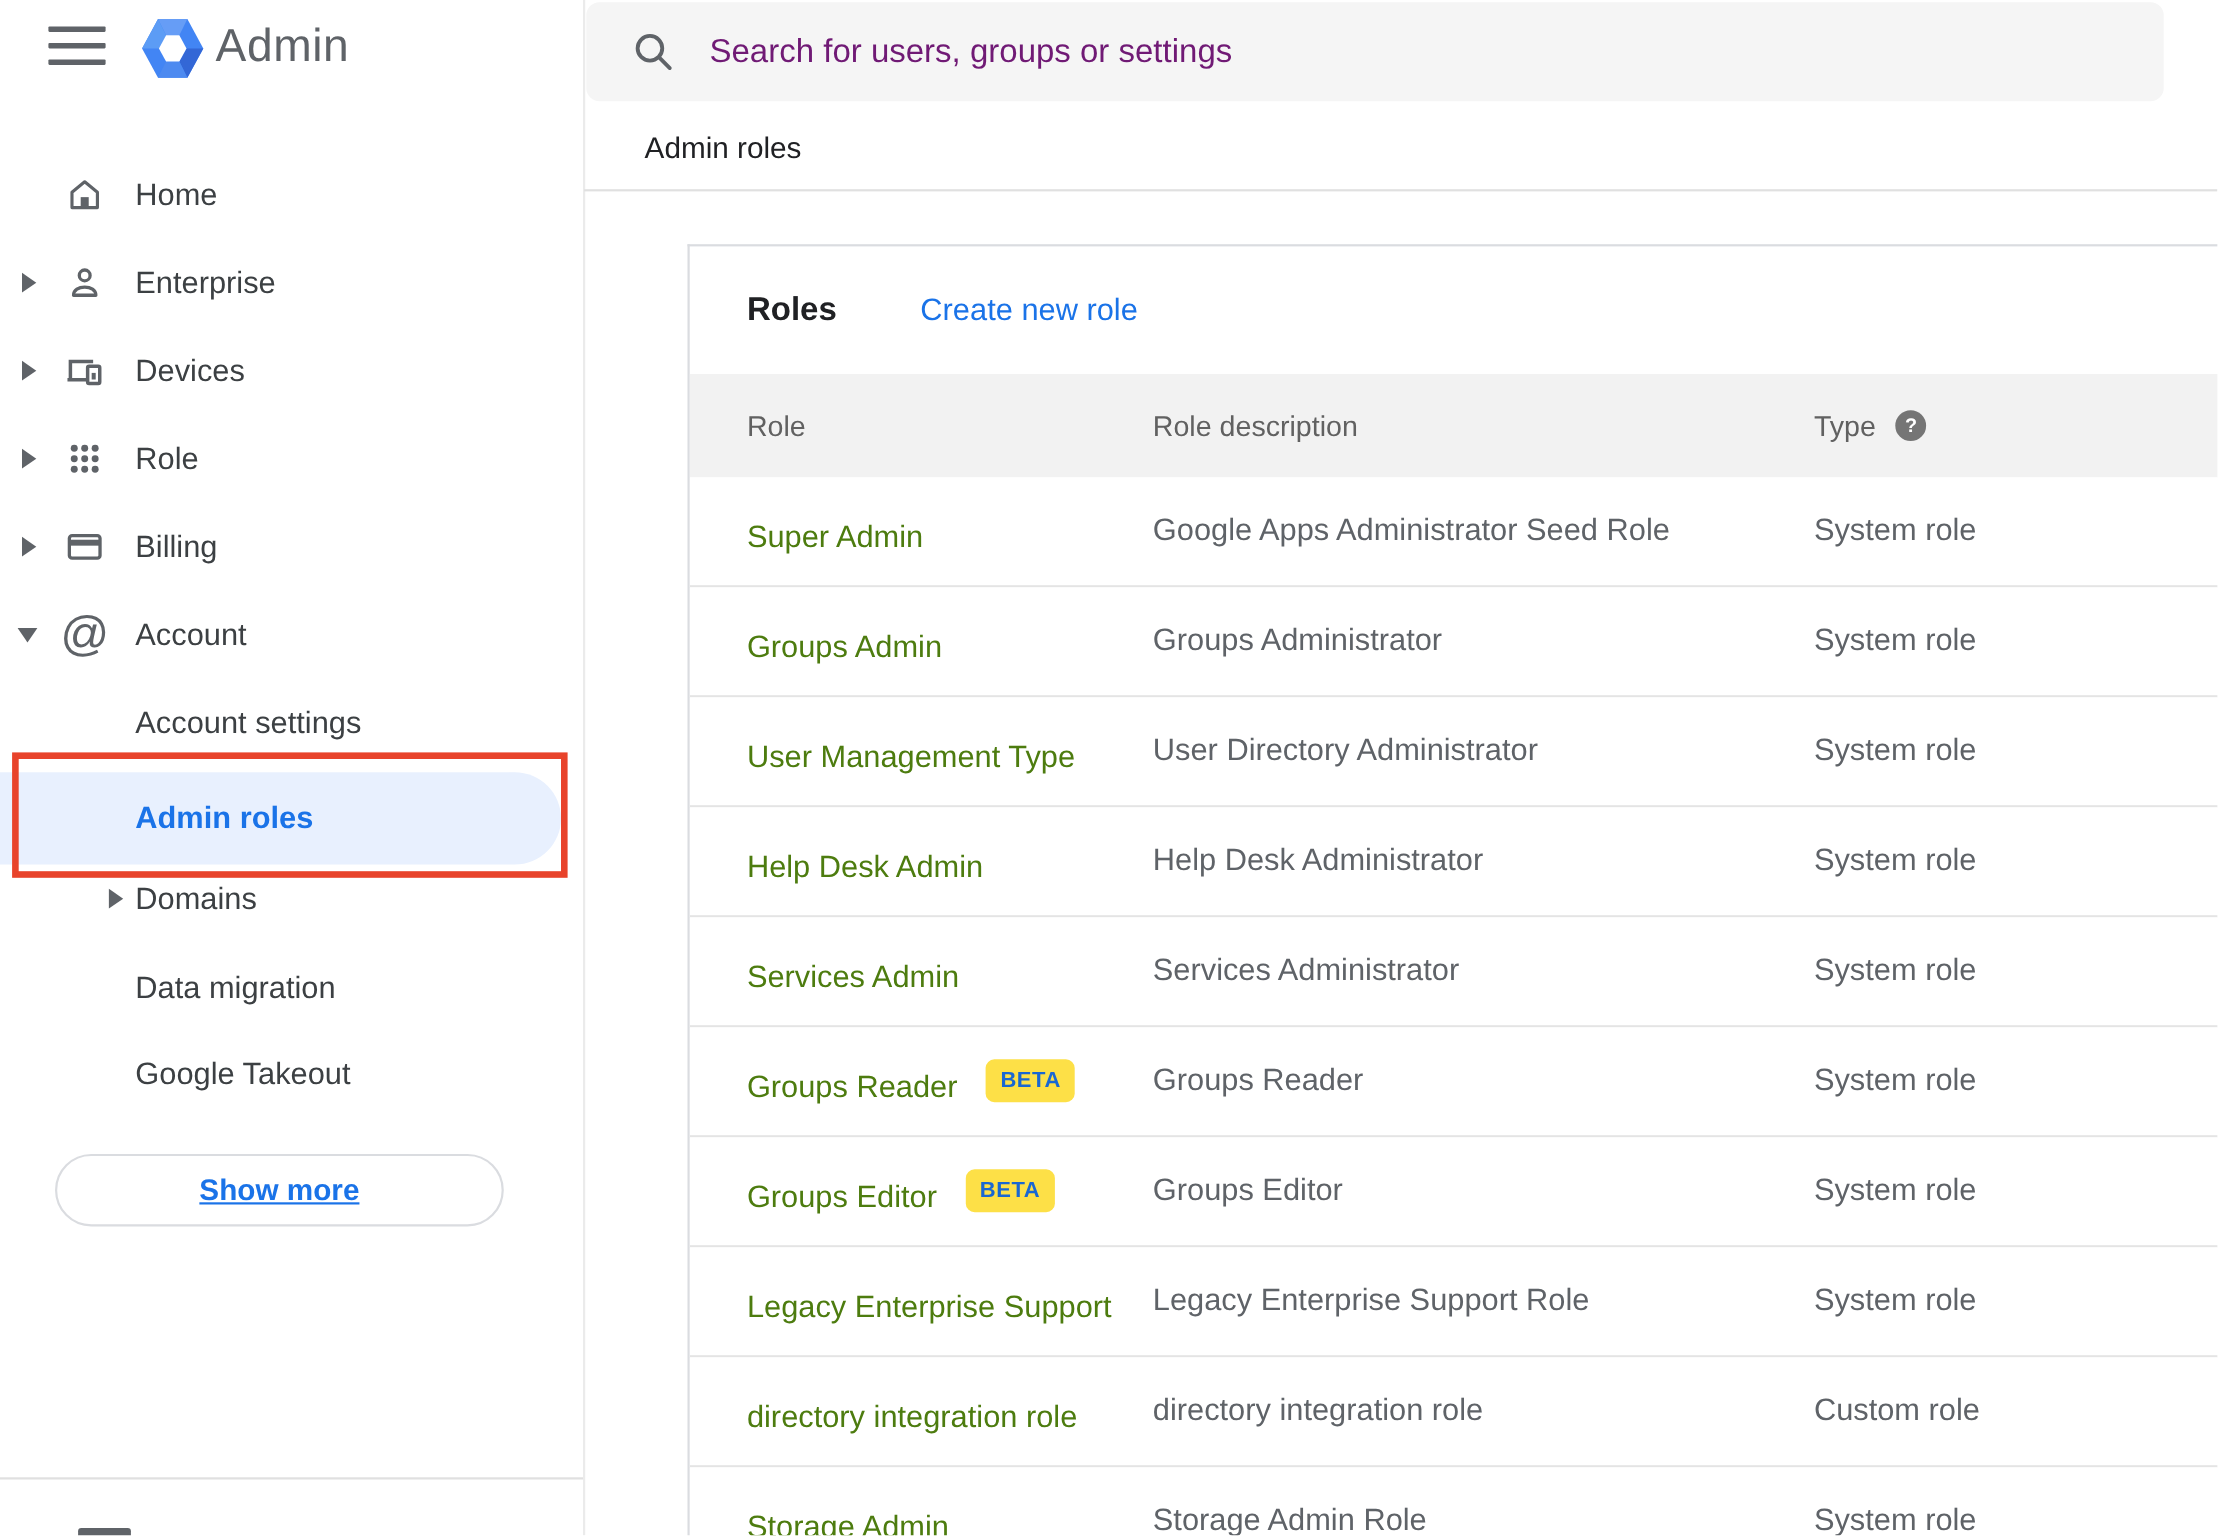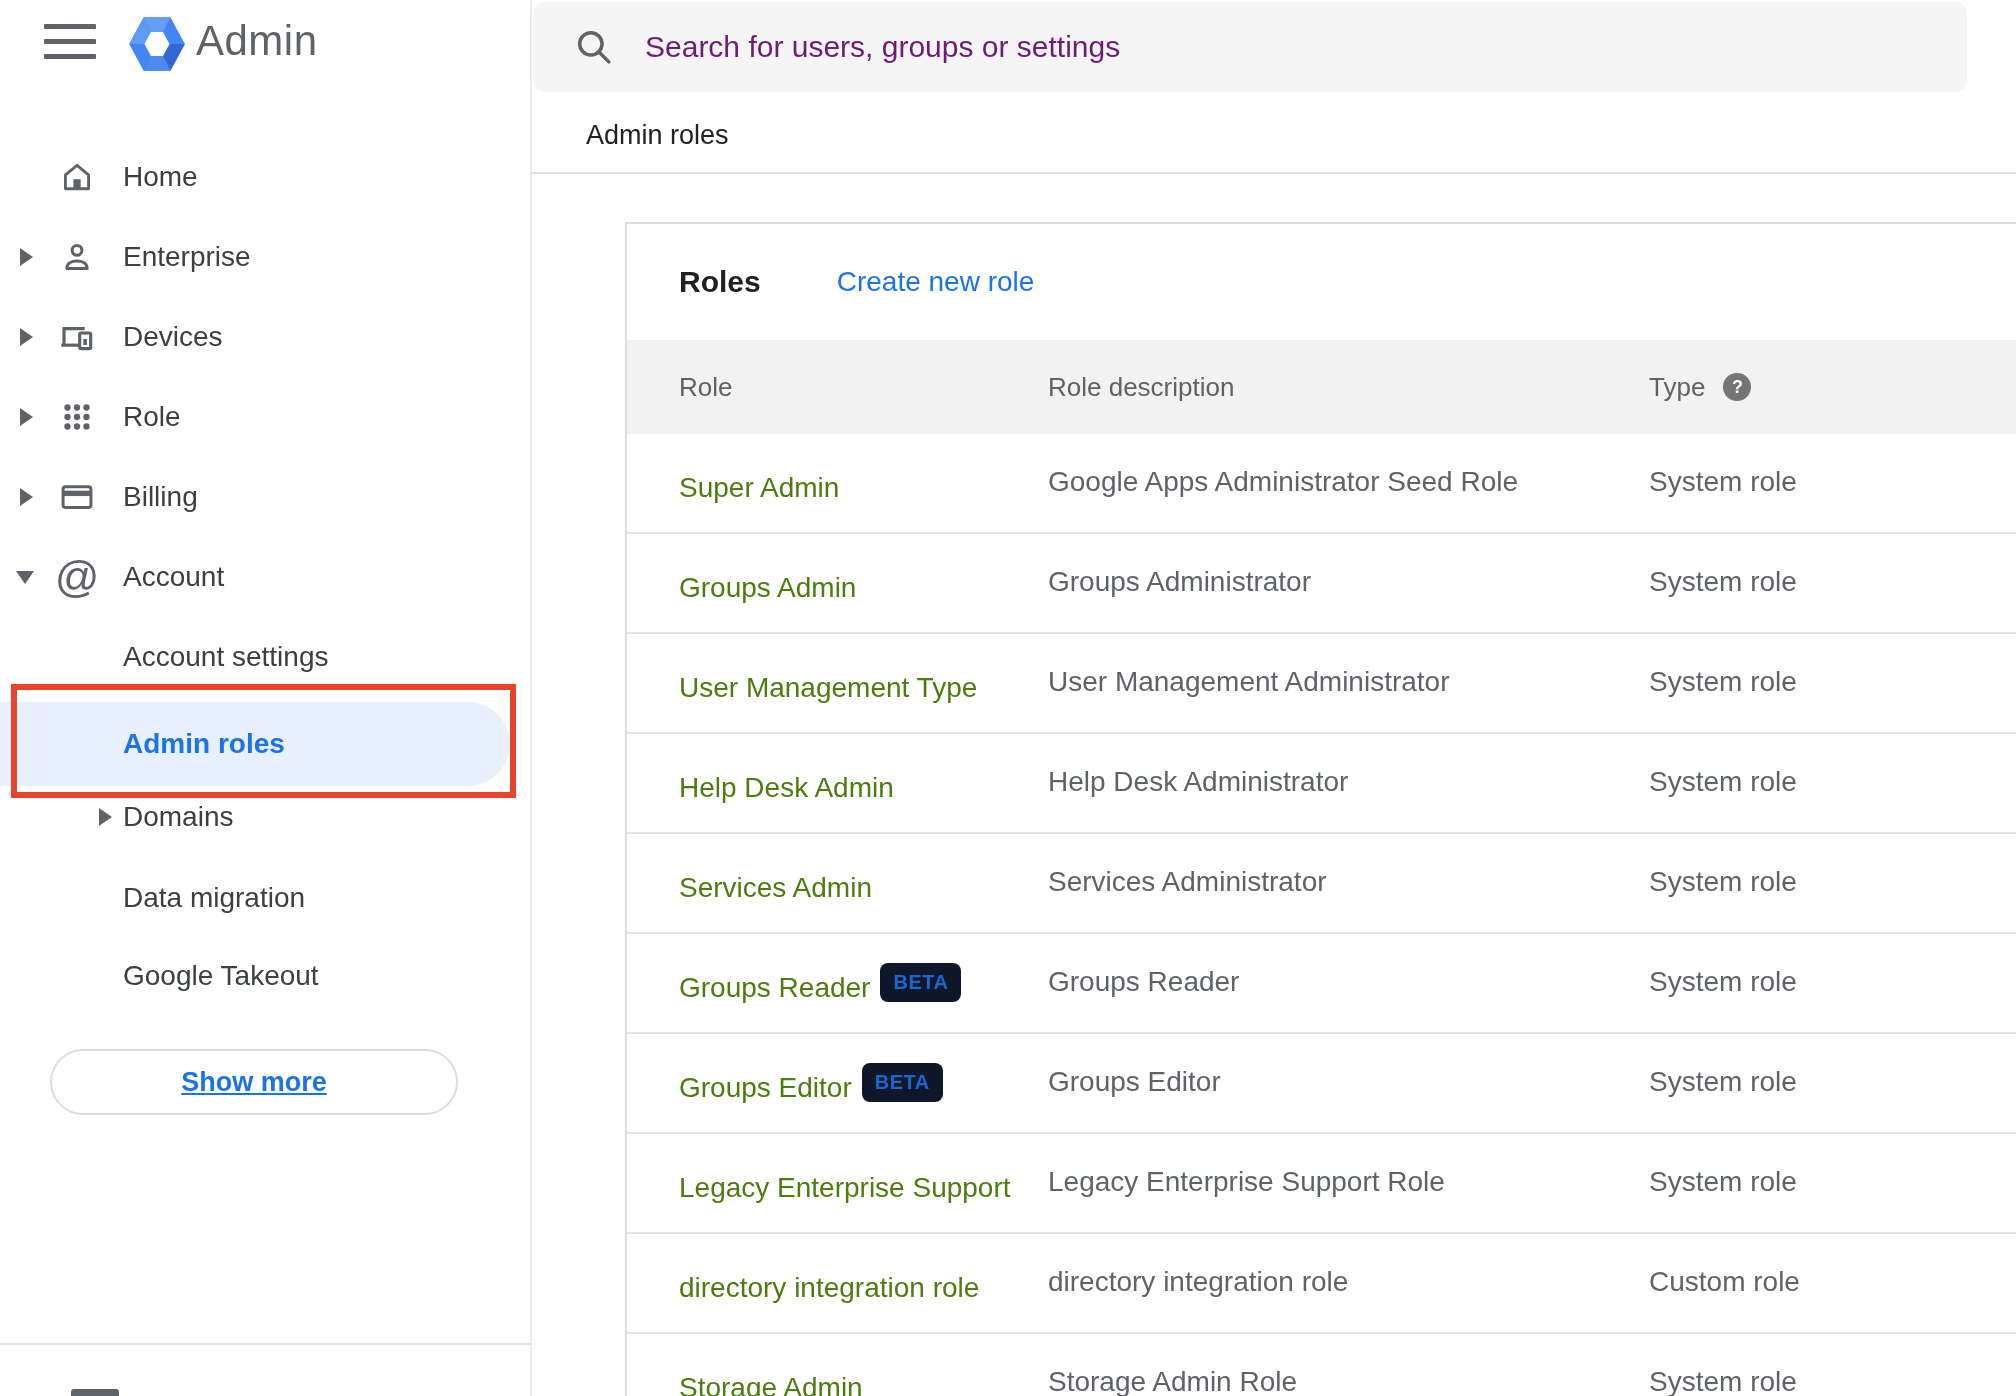--- a/index.html
+++ b/index.html
@@ -53,21 +53,21 @@
   .thead .cell{position:absolute;top:0;height:94px;line-height:94px;font-size:26px;color:#616161;}
   .cell-role{left:52px}.cell-desc{left:421px}.cell-type{left:1022px}
   .type-head{display:flex;align-items:center;height:94px;}
   .help-icon{width:28px;height:28px;border-radius:50%;background:#757575;color:#fff;font-size:18px;font-weight:bold;
              display:flex;align-items:center;justify-content:center;margin-left:18px;cursor:pointer;}
   .tbody{position:absolute;left:0;top:210px;width:100%;}
   .trow{position:relative;width:100%;height:98px;border-bottom:2px solid #e4e4e4;background:#fff;}
   .trow .cell{position:absolute;top:0;height:96px;line-height:96px;font-size:28px;}
   .trow .cell-role{display:flex;align-items:center;height:96px;line-height:normal;}
   .role-link{color:#4d7c0f;cursor:pointer;text-decoration:none;font-size:28px;white-space:nowrap;margin-top:12px;}
-  .beta-badge{margin-left:10px;background:#0f172a;color:#1967d2;font-size:20px;font-weight:bold;
+  .beta-badge{margin-left:26px;background:#fde047;color:#1967d2;font-size:20px;font-weight:bold;
               padding:8px 13px;border-radius:8px;letter-spacing:0.5px;}
   .desc,.type{color:#5f6368;white-space:nowrap;}
 </style>
 </head>
 <body>
 
 <div class="stage">
 
   <div class="sidebar">
     <div class="hamburger">
@@ -216,21 +216,21 @@
           <span class="cell cell-role">
             <a class="role-link">Groups Admin</a>
           </span>
           <span class="cell cell-desc desc">Groups Administrator</span>
           <span class="cell cell-type type">System role</span>
         </div>
         <div class="trow">
           <span class="cell cell-role">
             <a class="role-link">User Management Type</a>
           </span>
-          <span class="cell cell-desc desc">User Management Administrator</span>
+          <span class="cell cell-desc desc">User Directory Administrator</span>
           <span class="cell cell-type type">System role</span>
         </div>
         <div class="trow">
           <span class="cell cell-role">
             <a class="role-link">Help Desk Admin</a>
           </span>
           <span class="cell cell-desc desc">Help Desk Administrator</span>
           <span class="cell cell-type type">System role</span>
         </div>
         <div class="trow">

